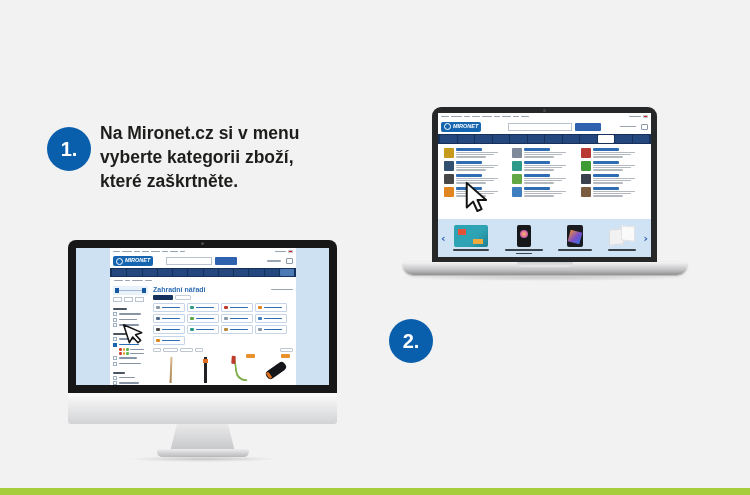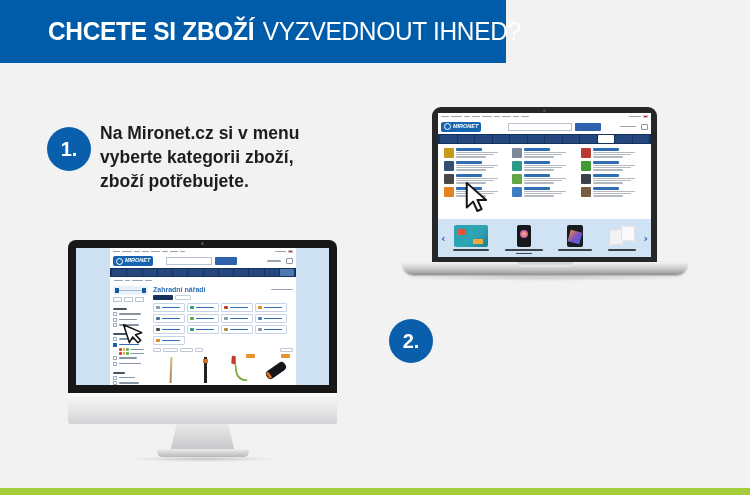--- a/index.html
+++ b/index.html
@@ -150,28 +150,23 @@
   .cursor path{fill:#fff;stroke:#141414;stroke-width:1.6;stroke-linejoin:round;}
   #cursor-laptop{left:463px;top:181px;width:30px;height:35px;}
   #cursor-monitor{left:124px;top:320px;width:23px;height:27px;transform:rotate(-18deg);}
   .green-bar{position:absolute;left:0;top:488px;width:750px;height:7px;background:#a5cd3c;}
 </style>
 </head>
 <body>
 
 <div class="canvas">
 
-  <div class="header-bar">
-    <div class="header-inner">
-      <span class="t-bold">CHCETE SI ZBOŽÍ</span><span class="t-reg">VYZVEDNOUT IHNED?</span>
-    </div>
-  </div>
 
   <div class="step-circle" id="c1">1.</div>
-  <div class="step-text" id="t1">Na Mironet.cz si v menu vyberte kategorii zboží, zboží potřebujete.</div>
+  <div class="step-text" id="t1">Na Mironet.cz si v menu vyberte kategorii zboží, které zaškrtněte.</div>
   <div class="step-circle" id="c2">2.</div>
 
   <div class="laptop">
     <div class="lp-bezel">
       <span class="cam"></span>
       <div class="lp-screen lp">
         <div class="ms-util">
           <span class="util-group" id="lp-util-l">
               <i class="dash" style="width: 8px; height: 1.5px; background: rgb(151, 163, 174);"></i>
               <i class="dash" style="width: 11px; height: 1.5px; background: rgb(151, 163, 174);"></i>

